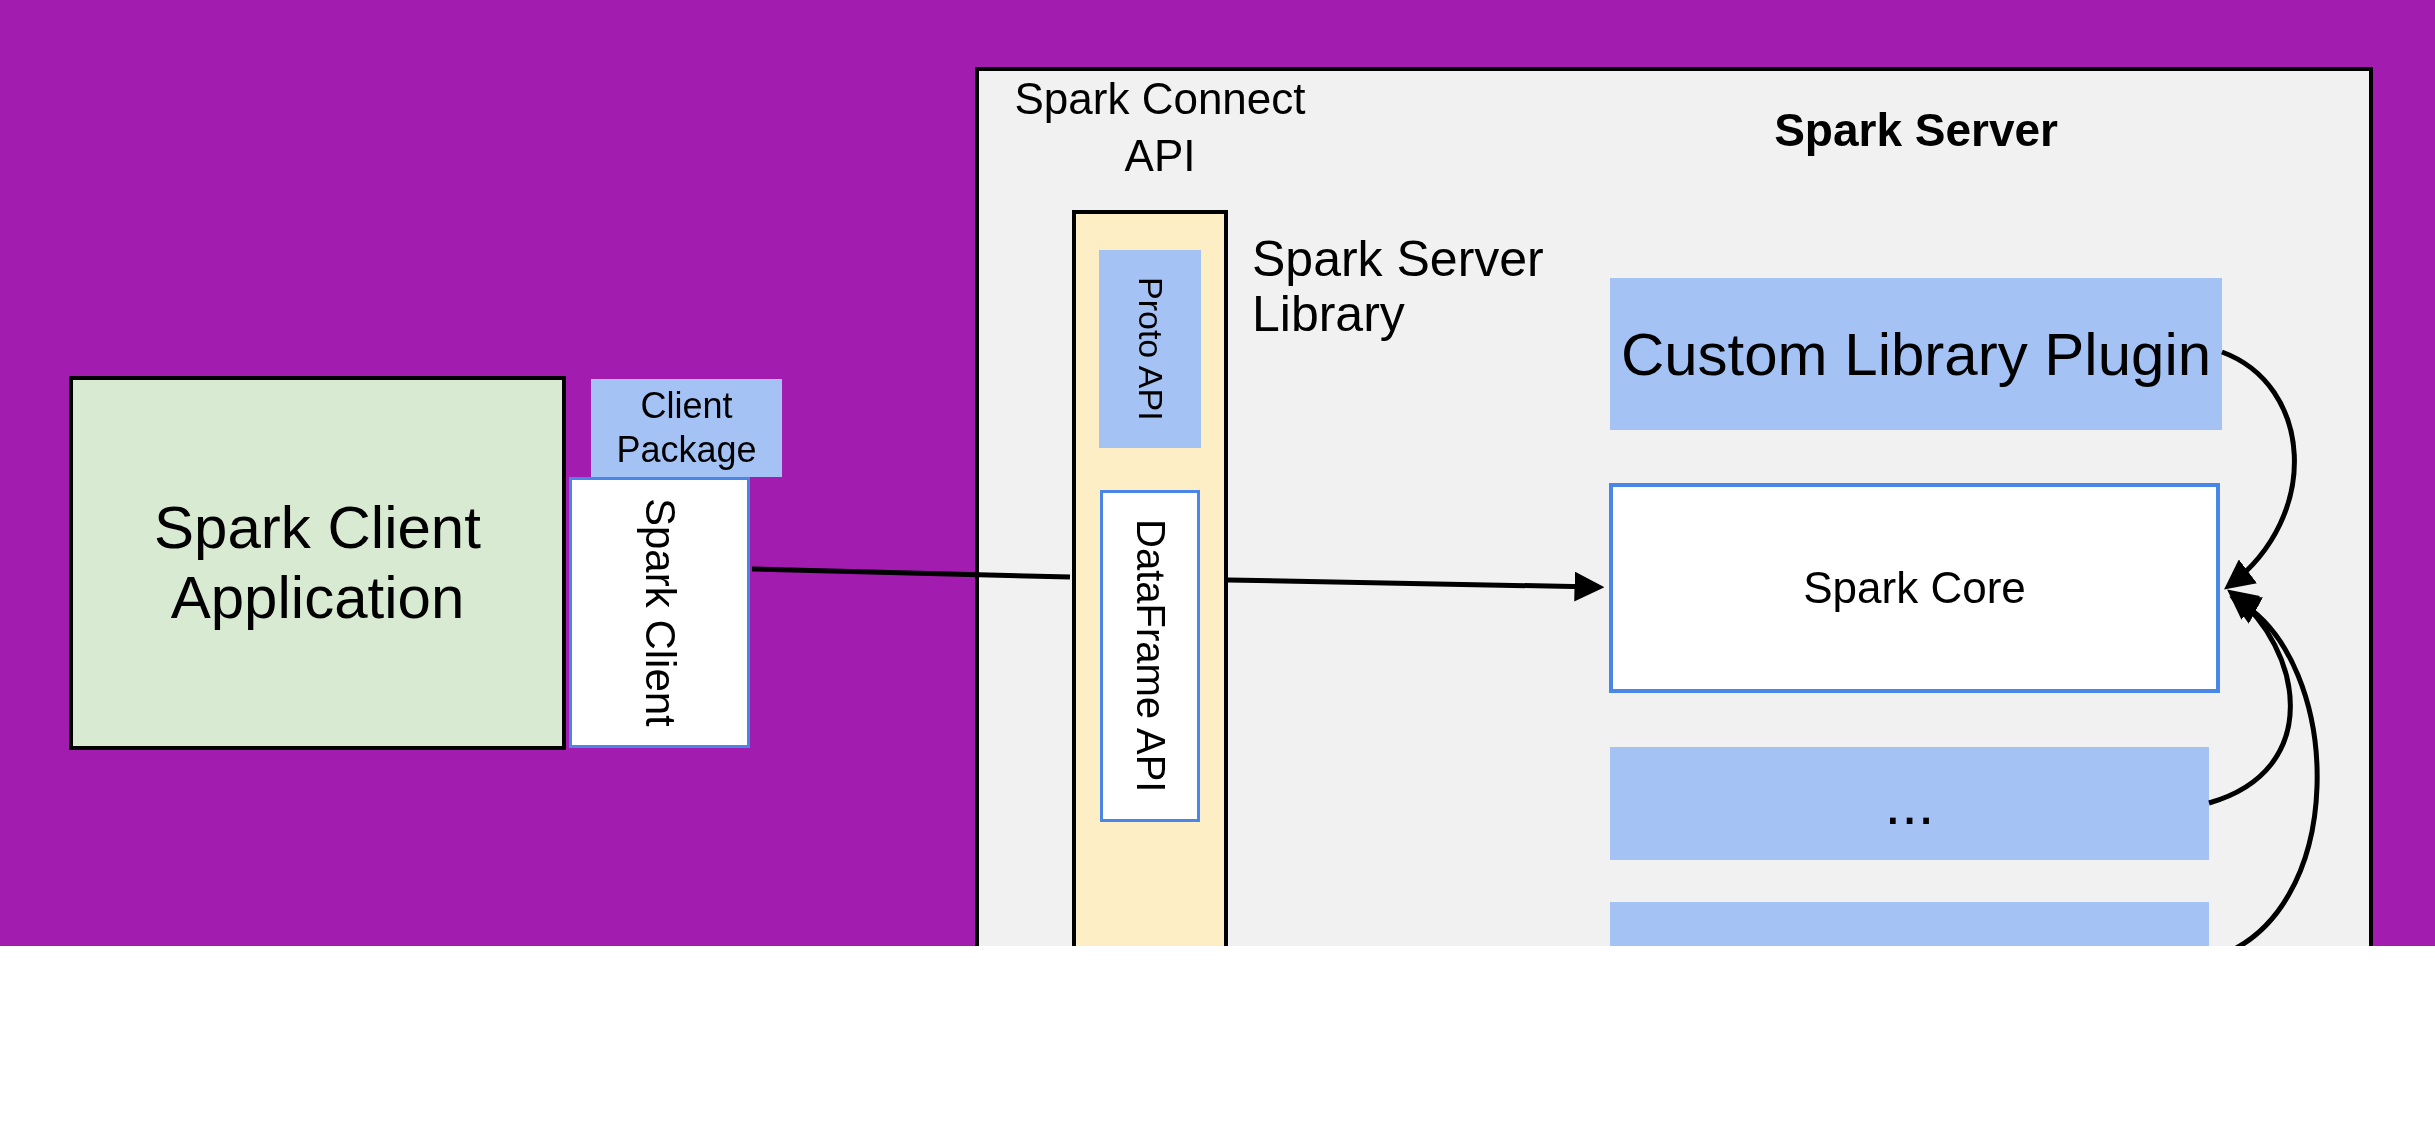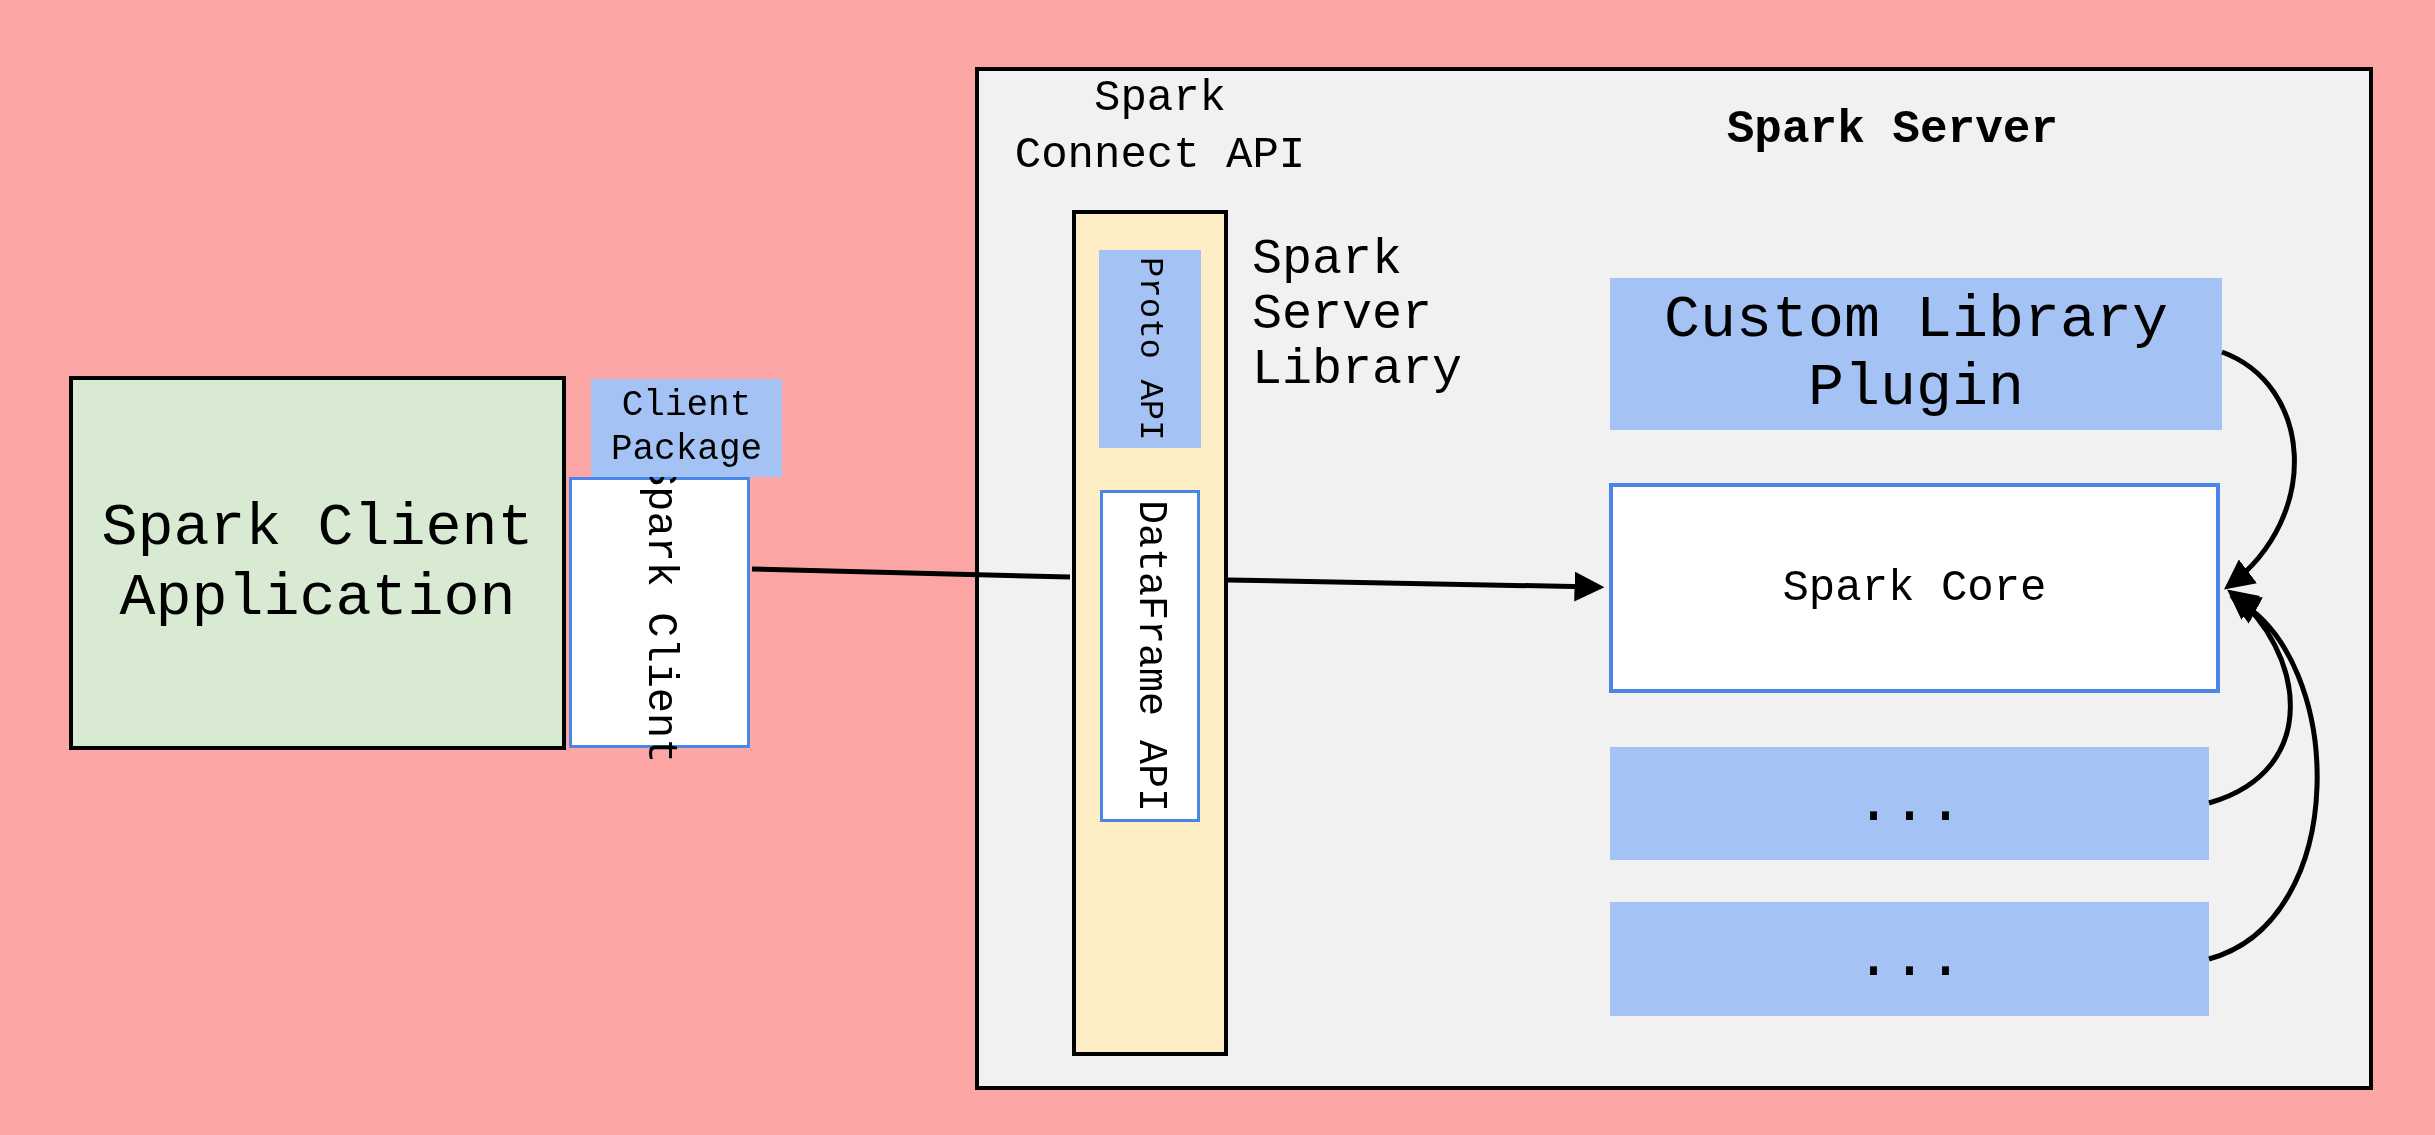--- a/index.html
+++ b/index.html
@@ -6,24 +6,24 @@
     --green-fill:#d9ead3;
     --blue-fill:#a4c2f4;
     --yellow-fill:#fdeec6;
     --gray-fill:#f1f1f2;
     --blue-border:#4a86e8;
     --ink:#000000;
   }
   html,body{margin:0;padding:0;background:#ffffff;}
   #stage{
     position:relative;
-    width:2435px;height:1135px;
-    background:#fca5a5;
+    width:2435px;height:946px;
+    background:#a21caf;
     overflow:hidden;
-    font-family:Liberation Mono, monospace;
+    font-family:Liberation Sans, sans-serif;
     color:var(--ink);
   }
   .abs{position:absolute;box-sizing:border-box;}
   .flex-center{display:flex;align-items:center;justify-content:center;text-align:center;}
 
   
   #green-box{
     left:69px;top:376px;width:497px;height:374px;
     background:var(--green-fill);
     border:4px solid var(--ink);

